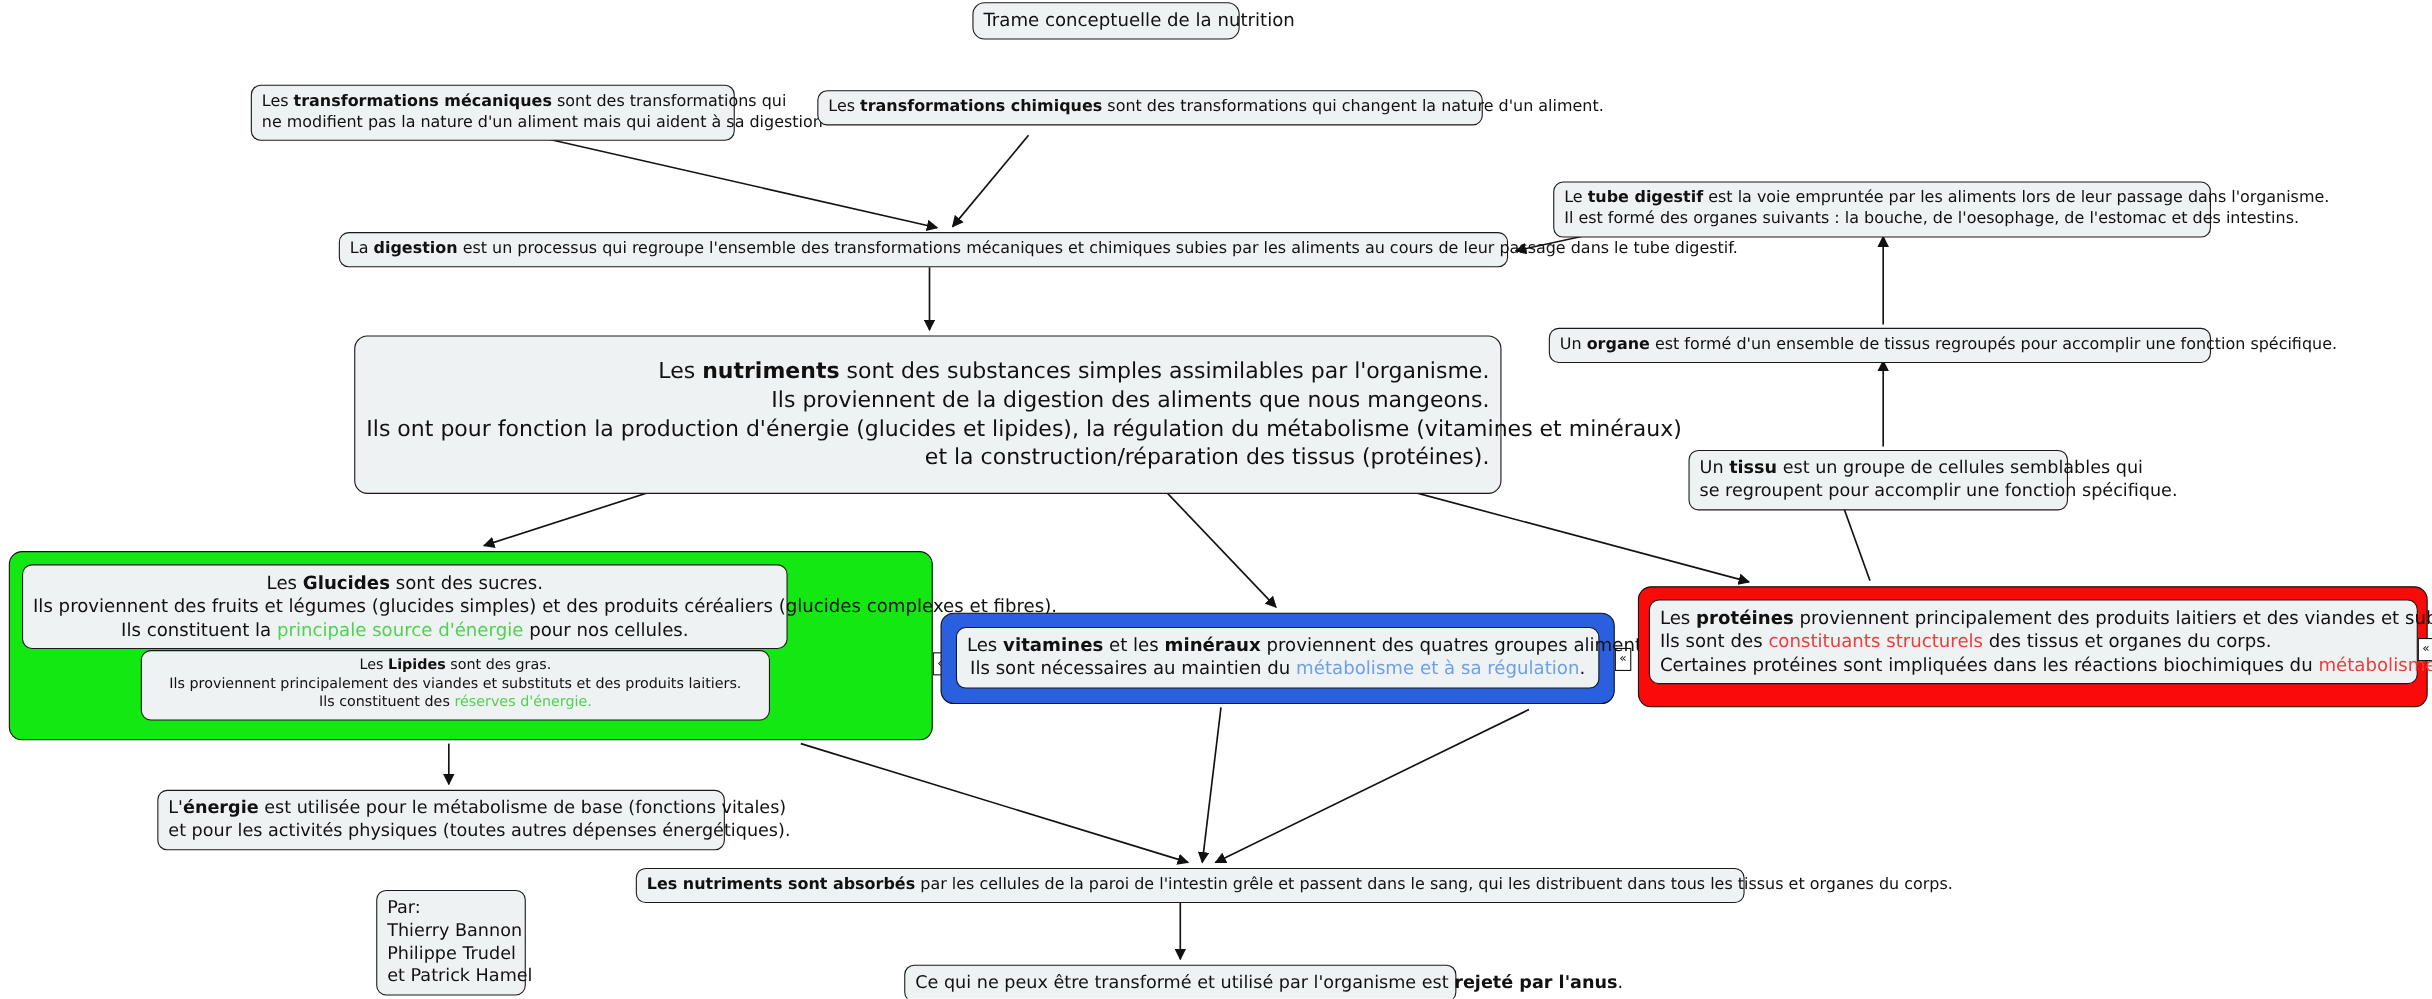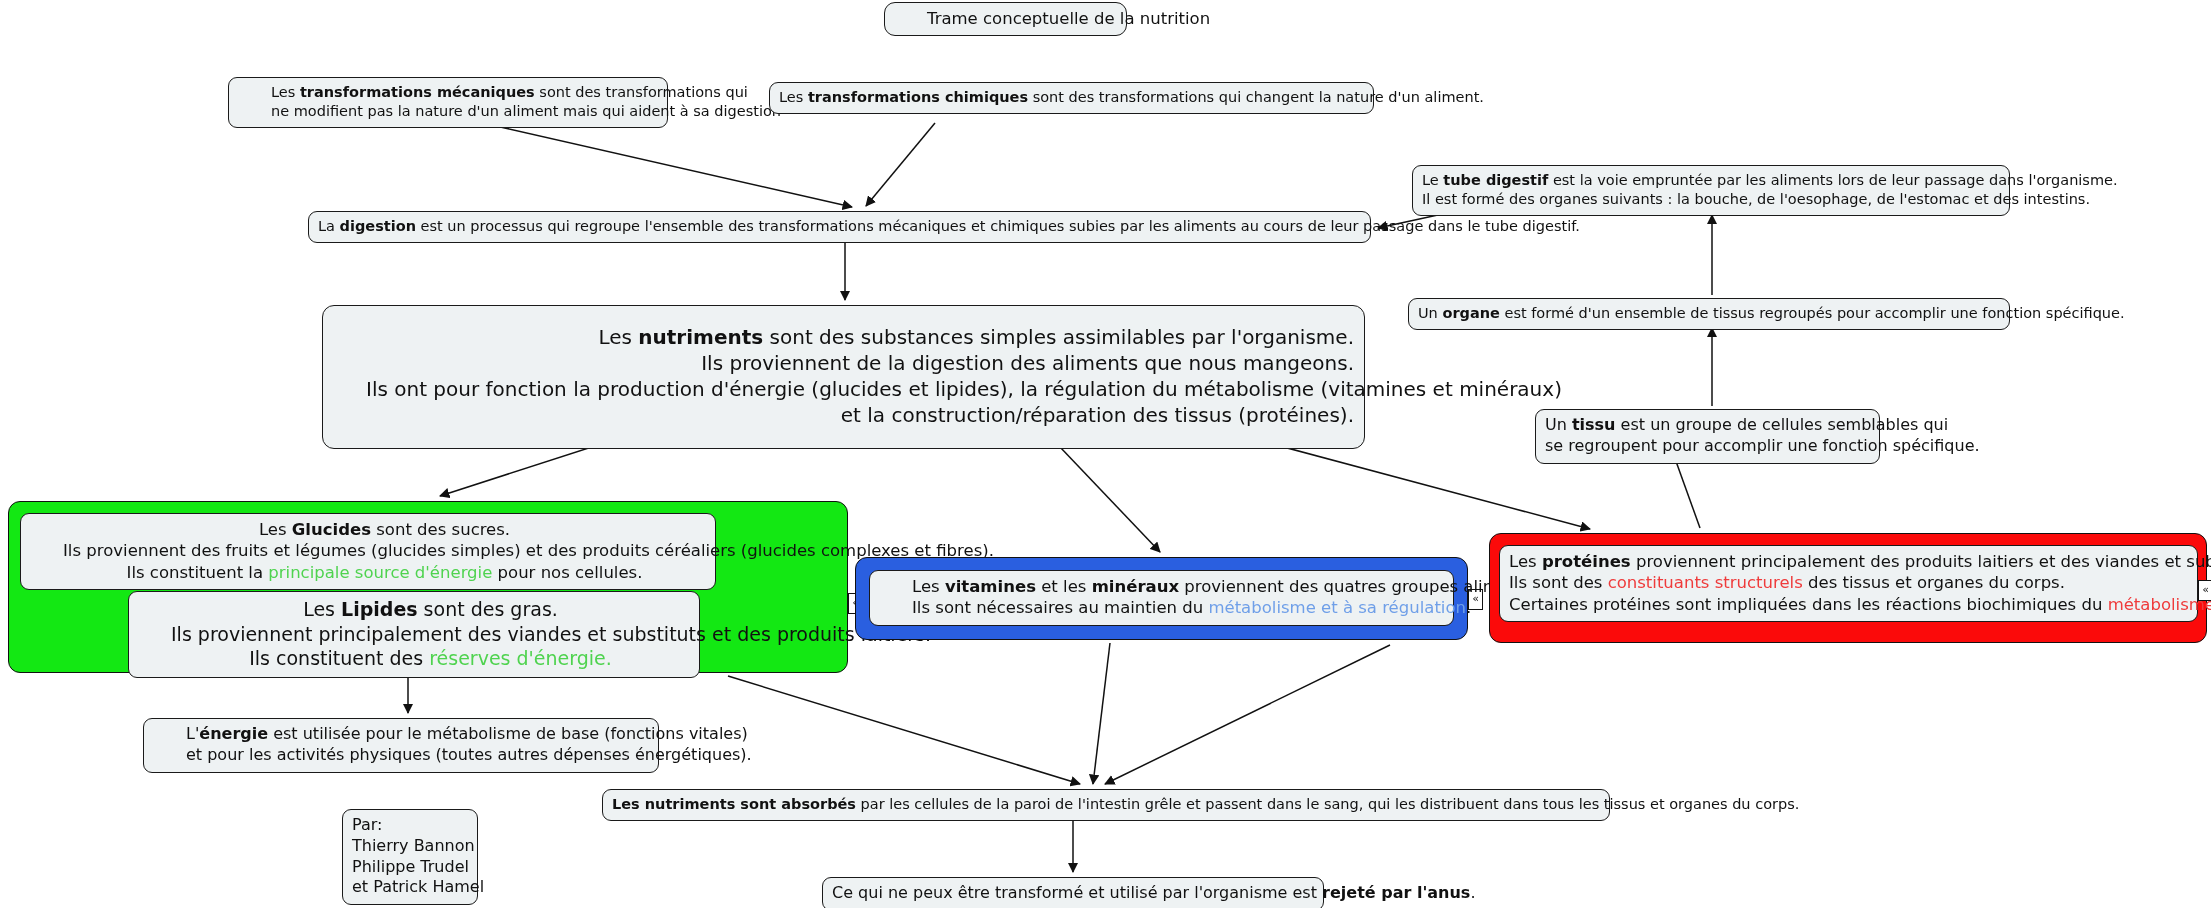--- a/index.html
+++ b/index.html
@@ -32,21 +32,21 @@
     background: #eef2f3;
     border: 1.4px solid #1a1a1a;
     border-radius: 9px;
     line-height: 1.30;
     color: #111111;
     white-space: nowrap;
   }
   .node .inner {
     padding: 5px 9px 6px 9px;
   }
-  .t-center { text-align: center; padding-left: 33px; }
+  .t-center { text-align: center; }
   .t-left { text-align: left; }
   b { font-weight: bold; }
   .c-green { color: #4fd34f; }
   .c-blue  { color: #6f9fe8; }
   .c-red   { color: #ef3b3b; }
 
   
   .frame {
     position: absolute;
     box-sizing: border-box;
@@ -66,40 +66,40 @@
     font-size: 11px;
     line-height: 18px;
     text-align: center;
     color: #111;
     font-family: "DejaVu Sans", sans-serif;
   }
 
   
   #title        { left: 884px; top: 2px;   width: 243px; font-size: 16.5px; border-radius: 11px;}
   #mecaniques   { left: 228px; top: 77px;  width: 440px; font-size: 14.5px; }
-  #chimiques    { left: 743px; top: 82px;  width: 605px; font-size: 14.5px; margin-left: 26px; }
+  #chimiques    { left: 743px; top: 82px;  width: 605px; font-size: 14.5px; }
   #tubedigestif { left: 1412px;top: 165px; width: 598px; font-size: 14.5px; }
   #digestion    { left: 308px; top: 211px; width: 1063px;font-size: 14.5px; }
   #organe       { left: 1408px;top: 298px; width: 602px; font-size: 14.5px; }
   #nutriments   { left: 322px; top: 305px; width: 1043px;font-size: 20px; border-radius: 12px;}
   #tissu        { left: 1535px;top: 409px; width: 345px; font-size: 16px; }
 
   #frame-glu    { left: 8px;   top: 501px; width: 840px; height: 172px; }
   #glucides     { left: 20px;  top: 513px; width: 696px; font-size: 16.5px; }
-  #lipides      { left: 128px; top: 591px; width: 572px; font-size: 19px; }
+  #lipides      { left: 128px; top: 591px; width: 572px; font-size: 13px; }
 
   #frame-vit    { left: 855px; top: 557px; width: 613px; height: 83px; }
   #vitamines    { left: 869px; top: 570px; width: 585px; font-size: 16.5px; }
 
   #frame-prot   { left: 1489px;top: 533px; width: 718px; height: 110px; }
   #proteines    { left: 1499px;top: 545px; width: 699px; font-size: 16.5px; }
 
   #energie      { left: 143px; top: 718px; width: 516px; font-size: 16px; }
   #par          { left: 342px; top: 809px; width: 136px; font-size: 16px; }
-  #absorbes     { left: 578px; top: 789px; width: 1008px;font-size: 14.5px; margin-left: 24px; }
+  #absorbes     { left: 578px; top: 789px; width: 1008px;font-size: 14.5px; }
   #anus         { left: 822px; top: 877px; width: 502px; font-size: 16px; }
 </style>
 </head>
 <body>
 
 <div id="canvas">
 
   <svg class="edges" viewBox="0 0 2211 908">
     <defs>
       <marker id="ah" viewBox="0 0 10 10" refX="9" refY="5" markerWidth="7" markerHeight="7" orient="auto-start-reverse">

